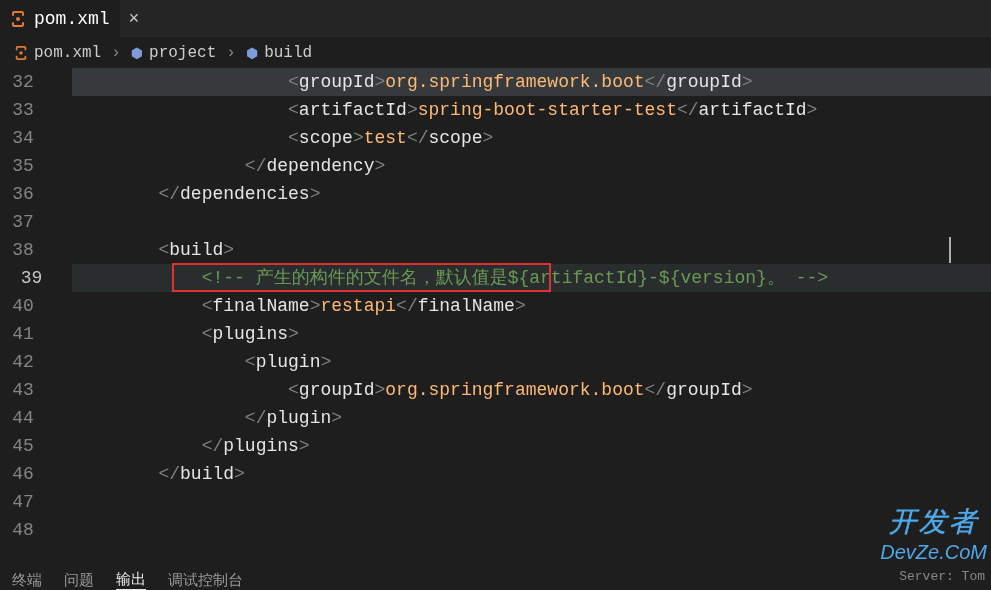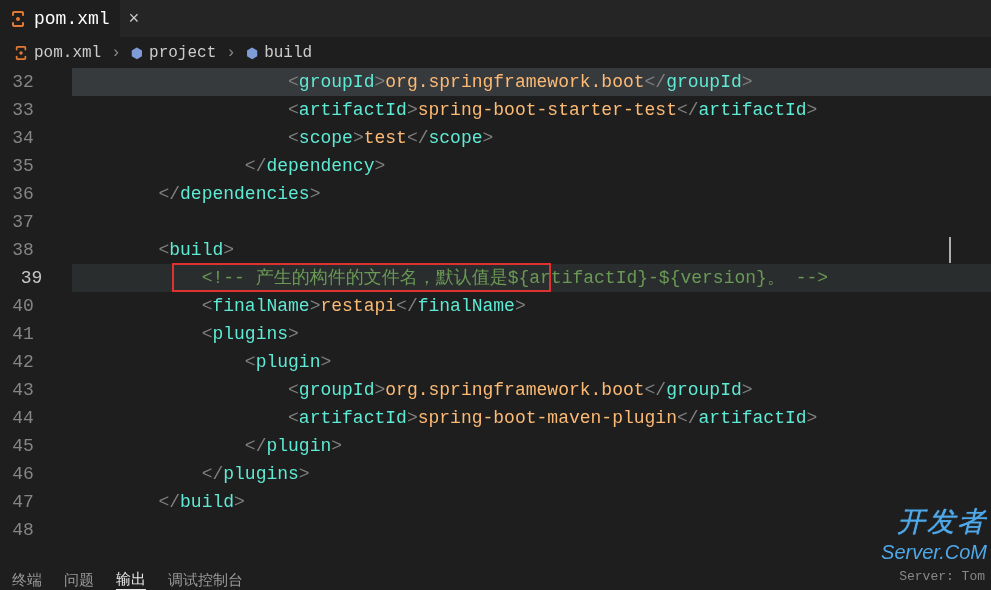--- a/index.html
+++ b/index.html
@@ -14,28 +14,28 @@
 .bc-cube { color:#7e9cd8; font-size:14px; }
 .editor { position:relative; height:492px; }
 .gutter { position:absolute; left:0; top:0; width:72px; text-align:center; color:#858585; }
 .gutter .ln { height:28px; line-height:28px; padding-right:26px; font-size:18px; }
 .gutter .ln.active { color:#c6c6c6;padding-left:17px; }
 .code { margin-left:72px; position:relative; }
 .line { height:28px; line-height:28px; white-space:pre; font-size:18px; }
 .line.active { background:#2a2d2e; position:relative; }
 .line.hl { background:#373a3d; }
 .pn { color:#808080; }
-.tag { color:#5eead4; }
+.tag { color:#e5e5e5; }
 .txt { color:#fdba74; }
 .cmt { color:#6a9955; }
 .highlight-box { position:absolute; left:172px; top:195px; width:379px; height:29px; border:2px solid #e03131; pointer-events:none; }
 .cursor-mark { position:absolute; right:40px; top:169px; width:2px; height:26px; background:#aeafad; }
 .bottom-tabs { position:absolute; bottom:0; left:0; right:0; height:30px; background:#1e1e1e; display:flex; align-items:flex-end; gap:22px; padding:0 12px; font-size:15px; color:#999; }
 .bottom-tabs .btab.active { color:#e7e7e7; border-bottom:1px solid #e7e7e7; }
-.watermark { position:absolute; right:4px; bottom:26px; text-align:right; font-style:italic; font-family:Arial,sans-serif; pointer-events:none; }
+.watermark { position:absolute; right:4px; bottom:26px; text-align:center; font-style:italic; font-family:Arial,sans-serif; pointer-events:none; }
 .wm1 { font-size:28px; color:#4fa8e8; text-shadow:0 0 1px #4fa8e8; letter-spacing:2px; }
 .wm2 { font-size:20px; color:#4fa8e8; }
 .server-txt { position:absolute; right:6px; bottom:6px; color:#888; font-size:13px; }
 </style>
 </head>
 <body>
 
 <div class="tab-bar">
   <div class="tab">
     <svg class="xml-icon" viewBox="0 0 16 16" fill="currentColor">
@@ -95,35 +95,34 @@
     <div class="line"><span>                    </span><span class="pn">&lt;</span><span class="tag">scope</span><span class="pn">&gt;</span><span class="txt">test</span><span class="pn">&lt;/</span><span class="tag">scope</span><span class="pn">&gt;</span></div>
     <div class="line"><span>                </span><span class="pn">&lt;/</span><span class="tag">dependency</span><span class="pn">&gt;</span></div>
     <div class="line"><span>        </span><span class="pn">&lt;/</span><span class="tag">dependencies</span><span class="pn">&gt;</span></div>
     <div class="line"></div>
     <div class="line"><span>        </span><span class="pn">&lt;</span><span class="tag">build</span><span class="pn">&gt;</span></div>
     <div class="line active"><span>            </span><span class="cmt">&lt;!-- 产生的构件的文件名，默认值是${artifactId}-${version}。 --&gt;</span></div>
     <div class="line"><span>            </span><span class="pn">&lt;</span><span class="tag">finalName</span><span class="pn">&gt;</span><span class="txt">restapi</span><span class="pn">&lt;/</span><span class="tag">finalName</span><span class="pn">&gt;</span></div>
     <div class="line"><span>            </span><span class="pn">&lt;</span><span class="tag">plugins</span><span class="pn">&gt;</span></div>
     <div class="line"><span>                </span><span class="pn">&lt;</span><span class="tag">plugin</span><span class="pn">&gt;</span></div>
     <div class="line"><span>                    </span><span class="pn">&lt;</span><span class="tag">groupId</span><span class="pn">&gt;</span><span class="txt">org.springframework.boot</span><span class="pn">&lt;/</span><span class="tag">groupId</span><span class="pn">&gt;</span></div>
-    <div class="line"><span>                    </span><span class="pn">&lt;</span><span class="tag">artifactId</span><span class="pn">&gt;</span><span class="txt">spring-boot-maven-plugin</span><span class="pn">&lt;/</span><span class="tag">artifactId</span><span class="pn">&gt;</span></div>
     <div class="line"><span>                </span><span class="pn">&lt;/</span><span class="tag">plugin</span><span class="pn">&gt;</span></div>
     <div class="line"><span>            </span><span class="pn">&lt;/</span><span class="tag">plugins</span><span class="pn">&gt;</span></div>
     <div class="line"><span>        </span><span class="pn">&lt;/</span><span class="tag">build</span><span class="pn">&gt;</span></div>
     <div class="line"></div>
   </div>
   <div class="highlight-box"></div>
   <div class="cursor-mark"></div>
 </div>
 
 <div class="bottom-tabs">
   <span class="btab">终端</span>
   <span class="btab">问题</span>
   <span class="btab active">输出</span>
   <span class="btab">调试控制台</span>
 </div>
 
 <div class="server-txt">Server: Tom</div>
 
 <div class="watermark">
   <div class="wm1">开发者</div>
-  <div class="wm2">Server.CoM</div>
+  <div class="wm2">DevZe.CoM</div>
 </div>
 
 </body></html>

